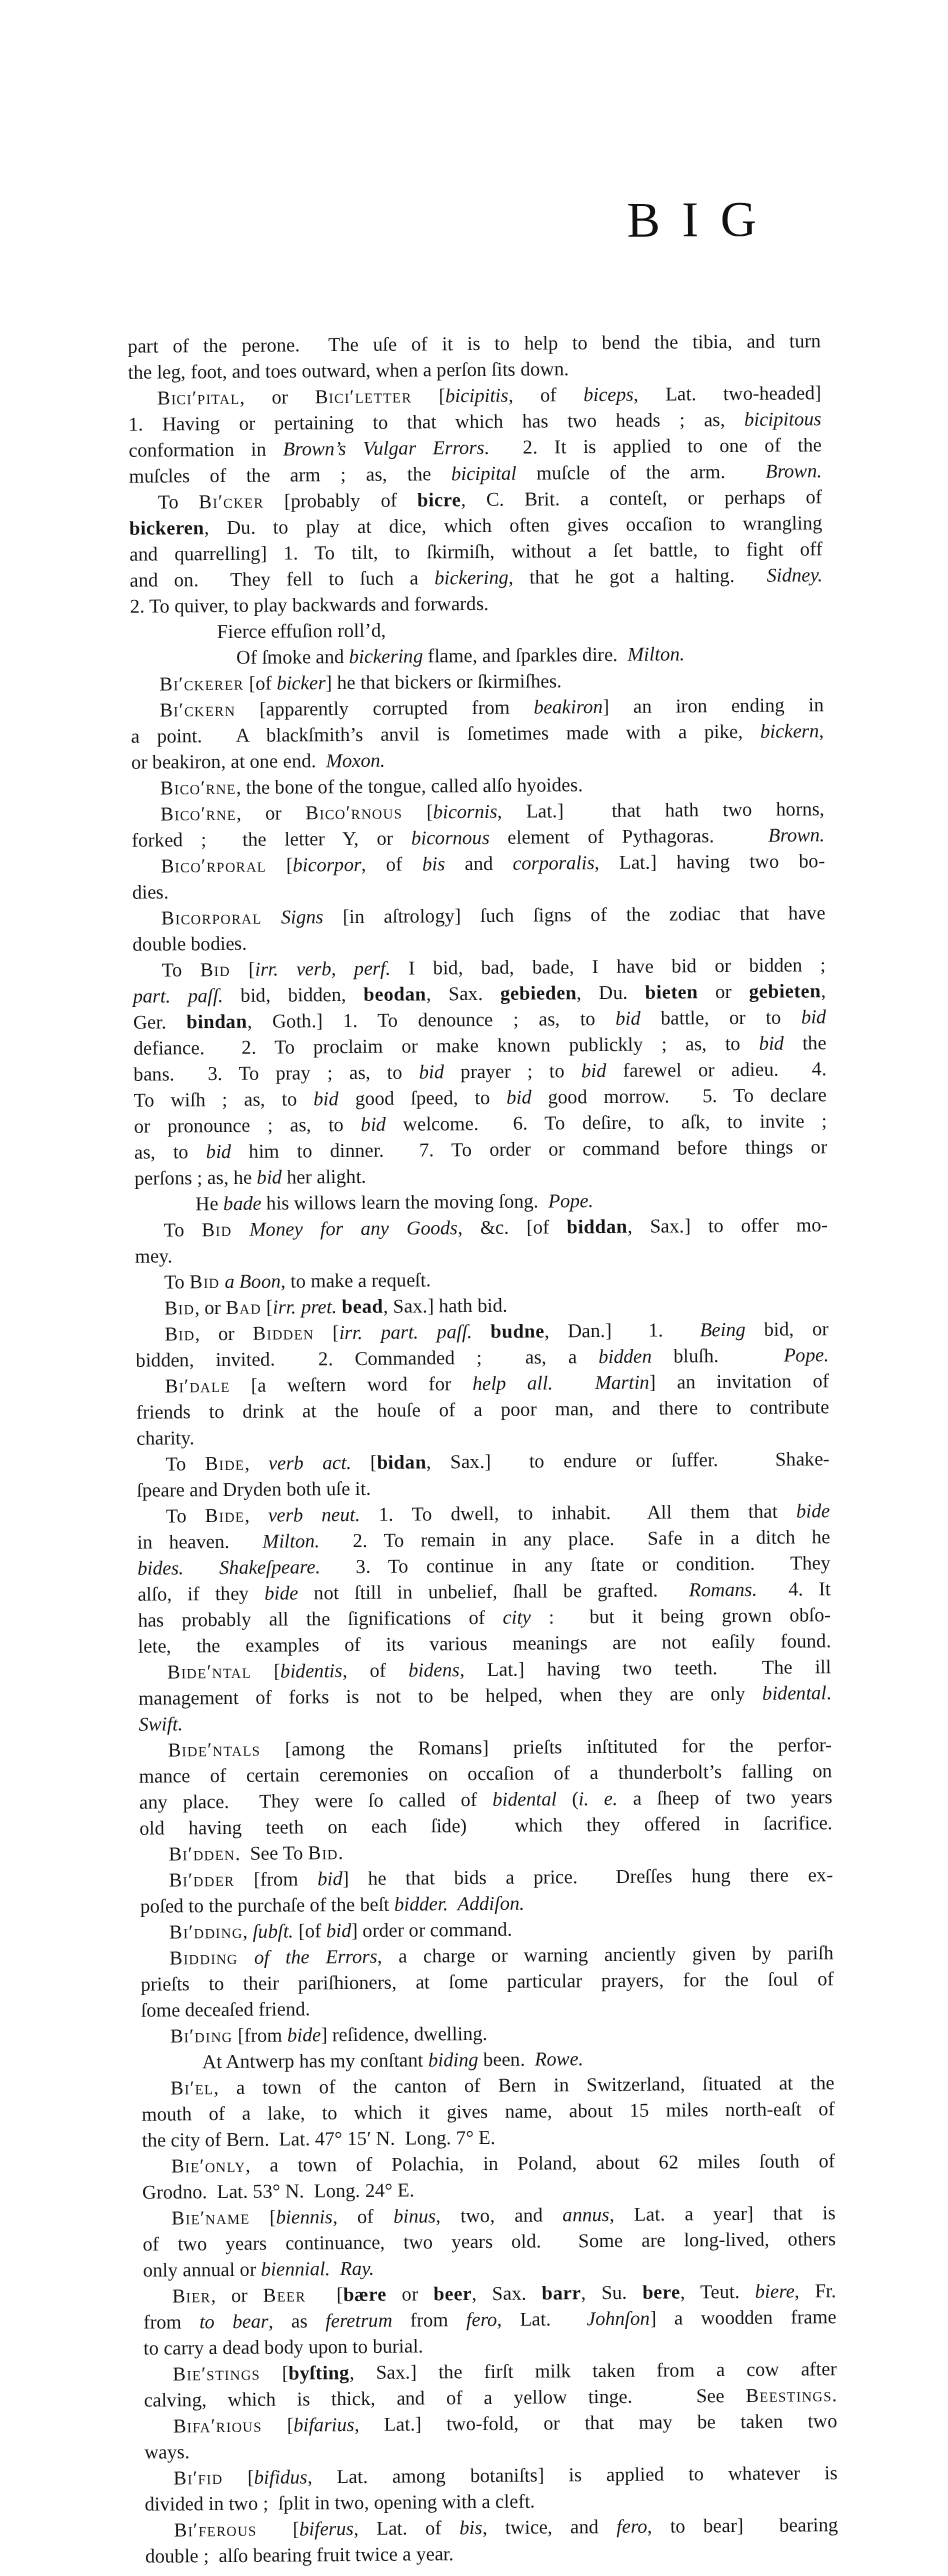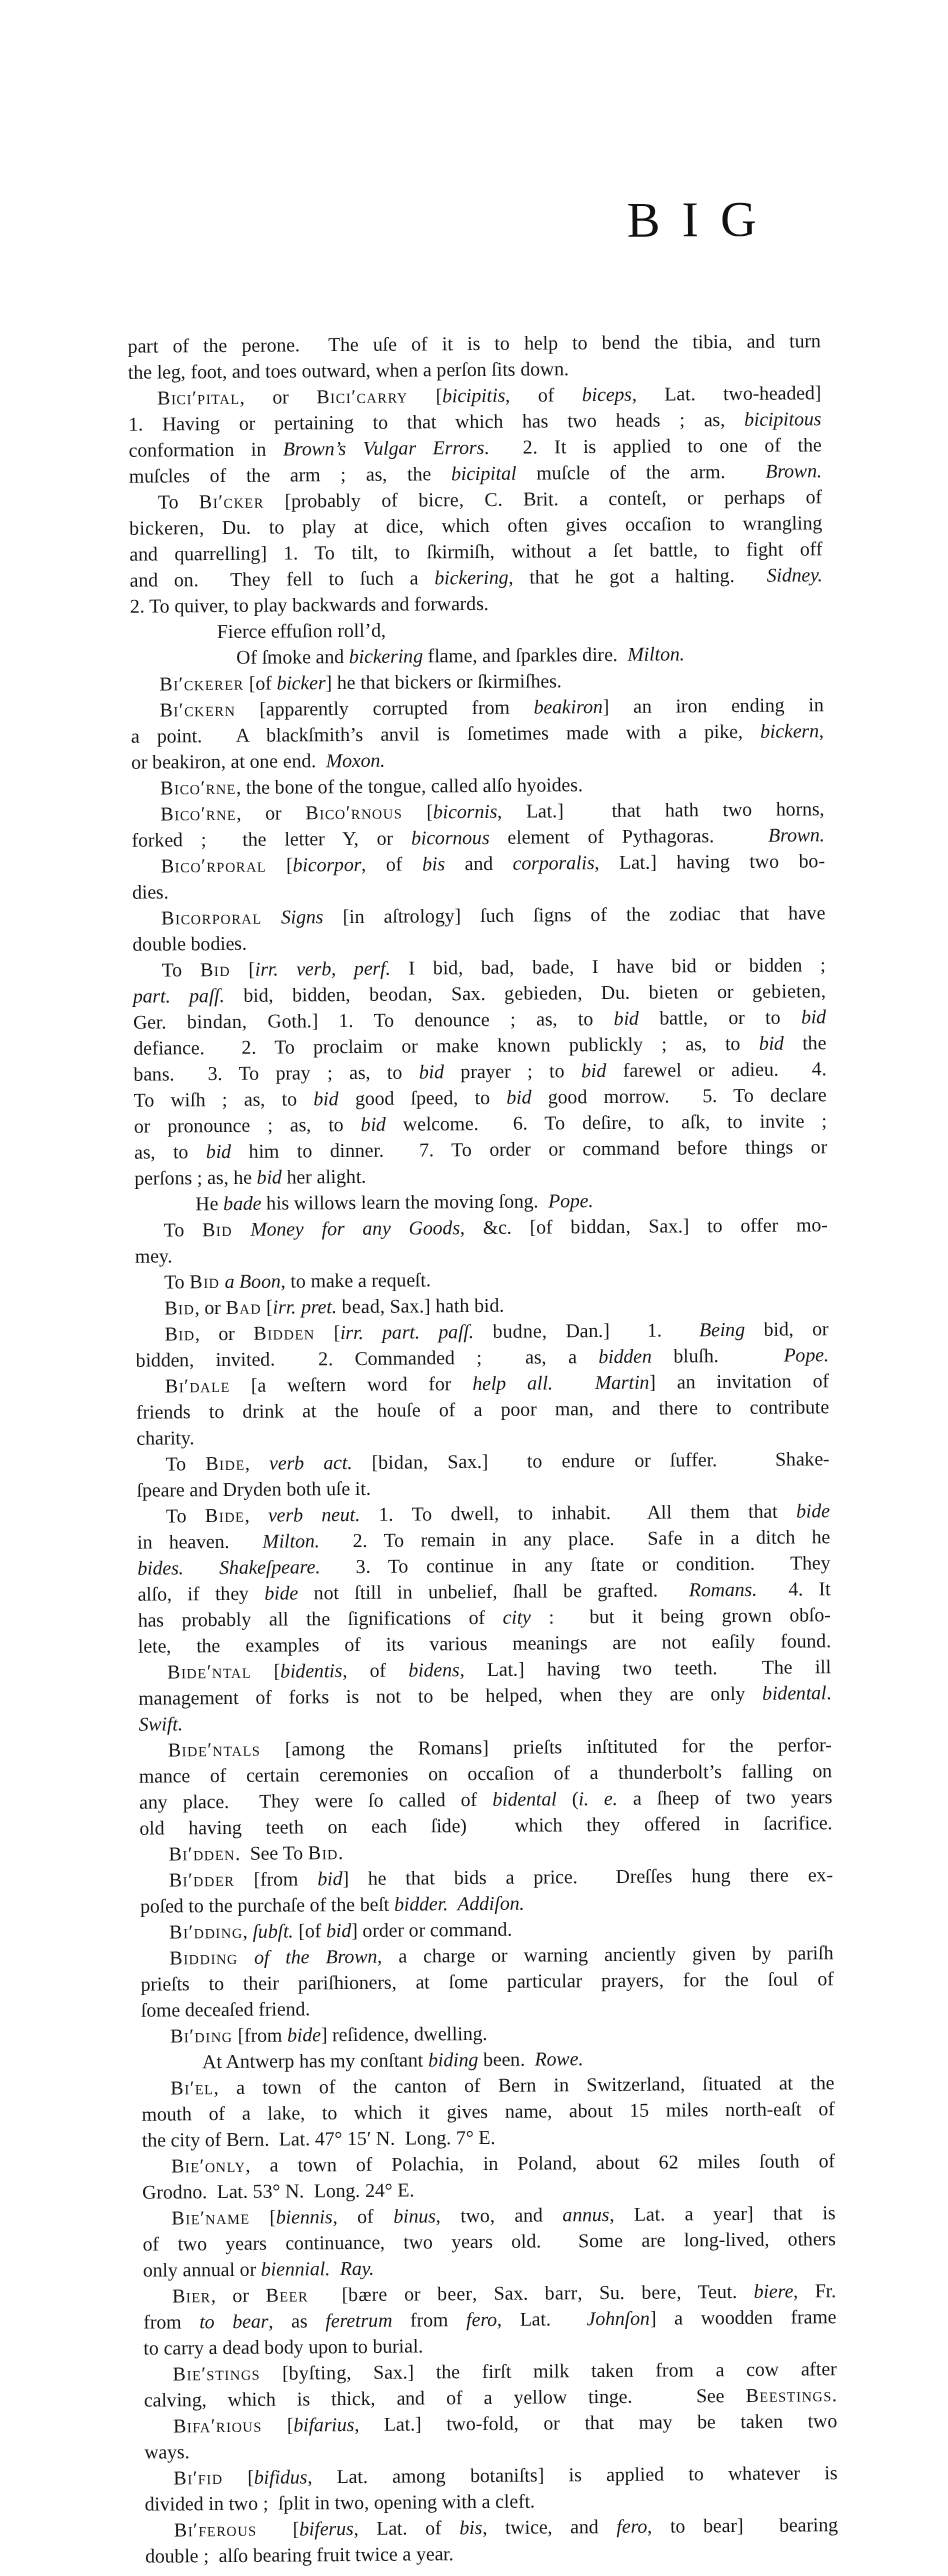--- a/index.html
+++ b/index.html
@@ -51,32 +51,32 @@
     text-align: left;
     text-align-last: left;
     -moz-text-align-last: left;
   }
   .ln.ent { text-indent: 29px; }
   .ln.q1 { padding-left: 87px; text-align: left; text-align-last: left; }
   .ln.q2 { padding-left: 106px; text-align: left; text-align-last: left; }
   .ln.q3 { padding-left: 61px; text-align: left; text-align-last: left; }
   .ln span.i  { font-style: italic; }
   .ln span.sc { font-variant: small-caps; letter-spacing: 0.8px; text-align: center; }
-  .ln span.bl { font-weight: normal; letter-spacing: 0.3px; }
+  .ln span.bl { font-weight: bold; letter-spacing: 0.3px; }
 </style>
 </head>
 <body>
 
 <div class="page">
   <div class="tilt">
     <div class="running-head">B I G</div>
     <div class="text-column">
         <div class="ln cont"><span>part of the perone.  The uſe of it is to help to bend the tibia, and turn</span></div>
         <div class="ln cont short"><span>the leg, foot, and toes outward, when a perſon ſits down.</span></div>
-        <div class="ln ent"><span class="sc">Bici′pital</span><span>, or </span><span class="sc">Bici′carry</span><span> [</span><span class="i">bicipitis</span><span>, of </span><span class="i">biceps</span><span>, Lat. two-headed]</span></div>
+        <div class="ln ent"><span class="sc">Bici′pital</span><span>, or </span><span class="sc">Bici′letter</span><span> [</span><span class="i">bicipitis</span><span>, of </span><span class="i">biceps</span><span>, Lat. two-headed]</span></div>
         <div class="ln cont"><span>1. Having or pertaining to that which has two heads ; as, </span><span class="i">bicipitous</span></div>
         <div class="ln cont"><span>conformation in </span><span class="i">Brown’s Vulgar Errors</span><span>.  2. It is applied to one of the</span></div>
         <div class="ln cont"><span>muſcles of the arm ; as, the </span><span class="i">bicipital</span><span> muſcle of the arm.  </span><span class="i">Brown.</span></div>
         <div class="ln ent"><span>To </span><span class="sc">Bi′cker</span><span> [probably of </span><span class="bl">bicre</span><span>, C. Brit. a conteſt, or perhaps of</span></div>
         <div class="ln cont"><span class="bl">bickeren</span><span>, Du. to play at dice, which often gives occaſion to wrangling</span></div>
         <div class="ln cont"><span>and quarrelling] 1. To tilt, to ſkirmiſh, without a ſet battle, to fight off</span></div>
         <div class="ln cont"><span>and on.  They fell to ſuch a </span><span class="i">bickering</span><span>, that he got a halting.  </span><span class="i">Sidney.</span></div>
         <div class="ln cont short"><span>2. To quiver, to play backwards and forwards.</span></div>
         <div class="ln q1 short"><span>Fierce effuſion roll’d,</span></div>
         <div class="ln q2 short"><span>Of ſmoke and </span><span class="i">bickering</span><span> flame, and ſparkles dire.  </span><span class="i">Milton.</span></div>
@@ -122,21 +122,21 @@
         <div class="ln cont"><span>management of forks is not to be helped, when they are only </span><span class="i">bidental</span><span>.</span></div>
         <div class="ln cont short"><span class="i">Swift.</span></div>
         <div class="ln ent"><span class="sc">Bide′ntals</span><span> [among the Romans] prieſts inſtituted for the perfor-</span></div>
         <div class="ln cont"><span>mance of certain ceremonies on occaſion of a thunderbolt’s falling on</span></div>
         <div class="ln cont"><span>any place.  They were ſo called of </span><span class="i">bidental</span><span> (</span><span class="i">i. e.</span><span> a ſheep of two years</span></div>
         <div class="ln cont"><span>old having teeth on each ſide)  which they offered in ſacrifice.</span></div>
         <div class="ln ent short"><span class="sc">Bi′dden</span><span>.  See To </span><span class="sc">Bid</span><span>.</span></div>
         <div class="ln ent"><span class="sc">Bi′dder</span><span> [from </span><span class="i">bid</span><span>] he that bids a price.  Dreſſes hung there ex-</span></div>
         <div class="ln cont short"><span>poſed to the purchaſe of the beſt </span><span class="i">bidder.  Addiſon.</span></div>
         <div class="ln ent short"><span class="sc">Bi′dding</span><span>, </span><span class="i">ſubſt.</span><span> [of </span><span class="i">bid</span><span>] order or command.</span></div>
-        <div class="ln ent"><span class="sc">Bidding</span><span> </span><span class="i">of the Brown</span><span>, a charge or warning anciently given by pariſh</span></div>
+        <div class="ln ent"><span class="sc">Bidding</span><span> </span><span class="i">of the Errors</span><span>, a charge or warning anciently given by pariſh</span></div>
         <div class="ln cont"><span>prieſts to their pariſhioners, at ſome particular prayers, for the ſoul of</span></div>
         <div class="ln cont short"><span>ſome deceaſed friend.</span></div>
         <div class="ln ent short"><span class="sc">Bi′ding</span><span> [from </span><span class="i">bide</span><span>] reſidence, dwelling.</span></div>
         <div class="ln q3 short"><span>At Antwerp has my conſtant </span><span class="i">biding</span><span> been.  </span><span class="i">Rowe.</span></div>
         <div class="ln ent"><span class="sc">Bi′el</span><span>, a town of the canton of Bern in Switzerland, ſituated at the</span></div>
         <div class="ln cont"><span>mouth of a lake, to which it gives name, about 15 miles north-eaſt of</span></div>
         <div class="ln cont short"><span>the city of Bern.  Lat. 47° 15′ N.  Long. 7° E.</span></div>
         <div class="ln ent"><span class="sc">Bie′only</span><span>, a town of Polachia, in Poland, about 62 miles ſouth of</span></div>
         <div class="ln cont short"><span>Grodno.  Lat. 53° N.  Long. 24° E.</span></div>
         <div class="ln ent"><span class="sc">Bie′name</span><span> [</span><span class="i">biennis</span><span>, of </span><span class="i">binus</span><span>, two, and </span><span class="i">annus</span><span>, Lat. a year] that is</span></div>

